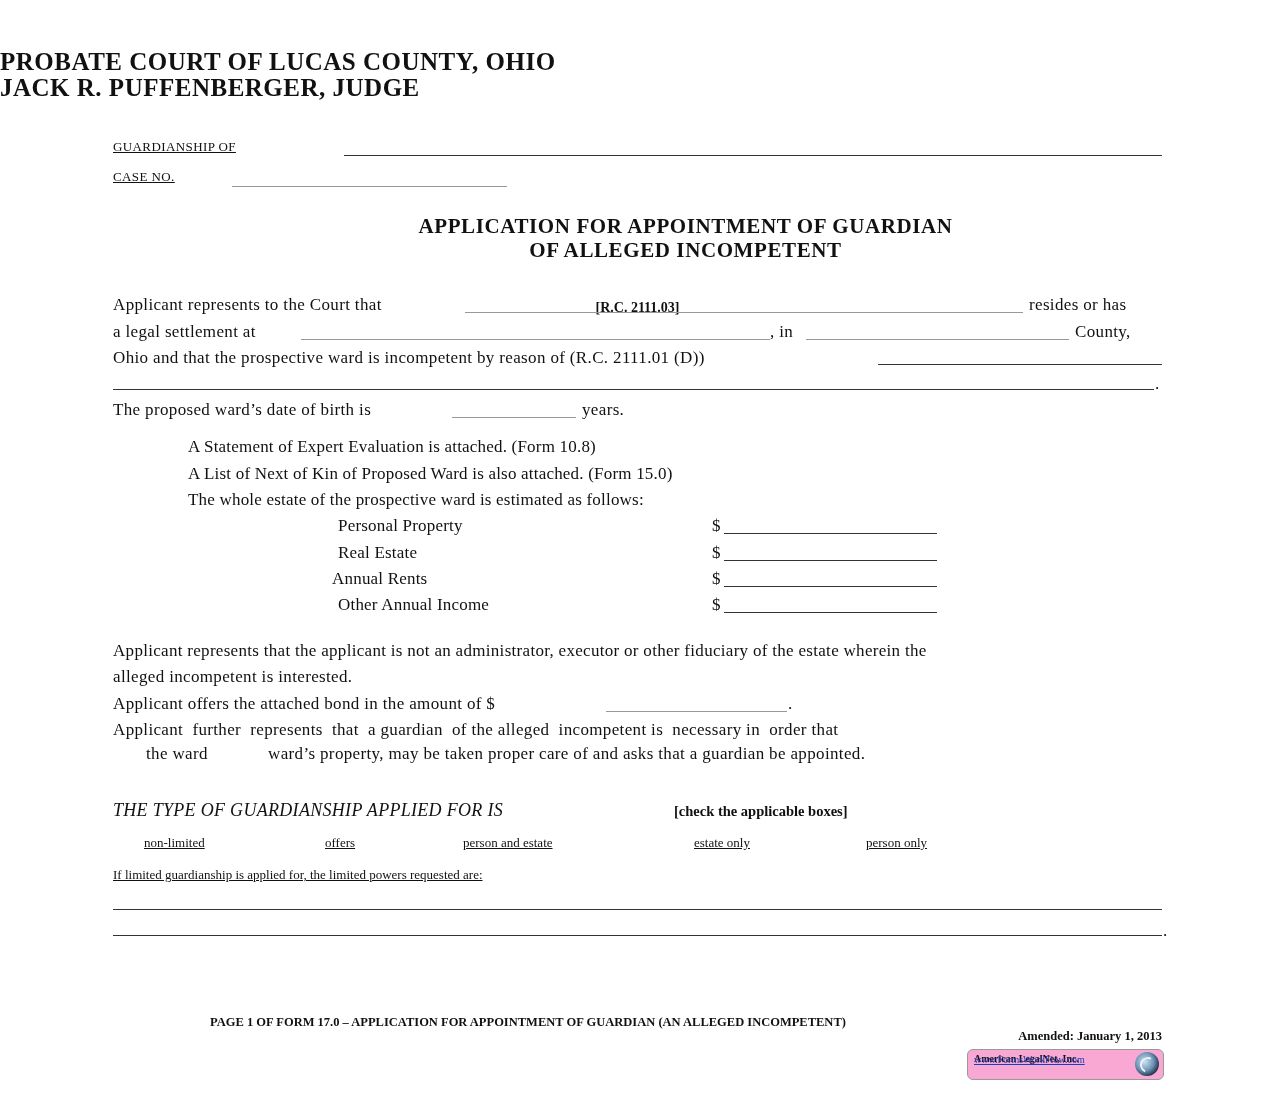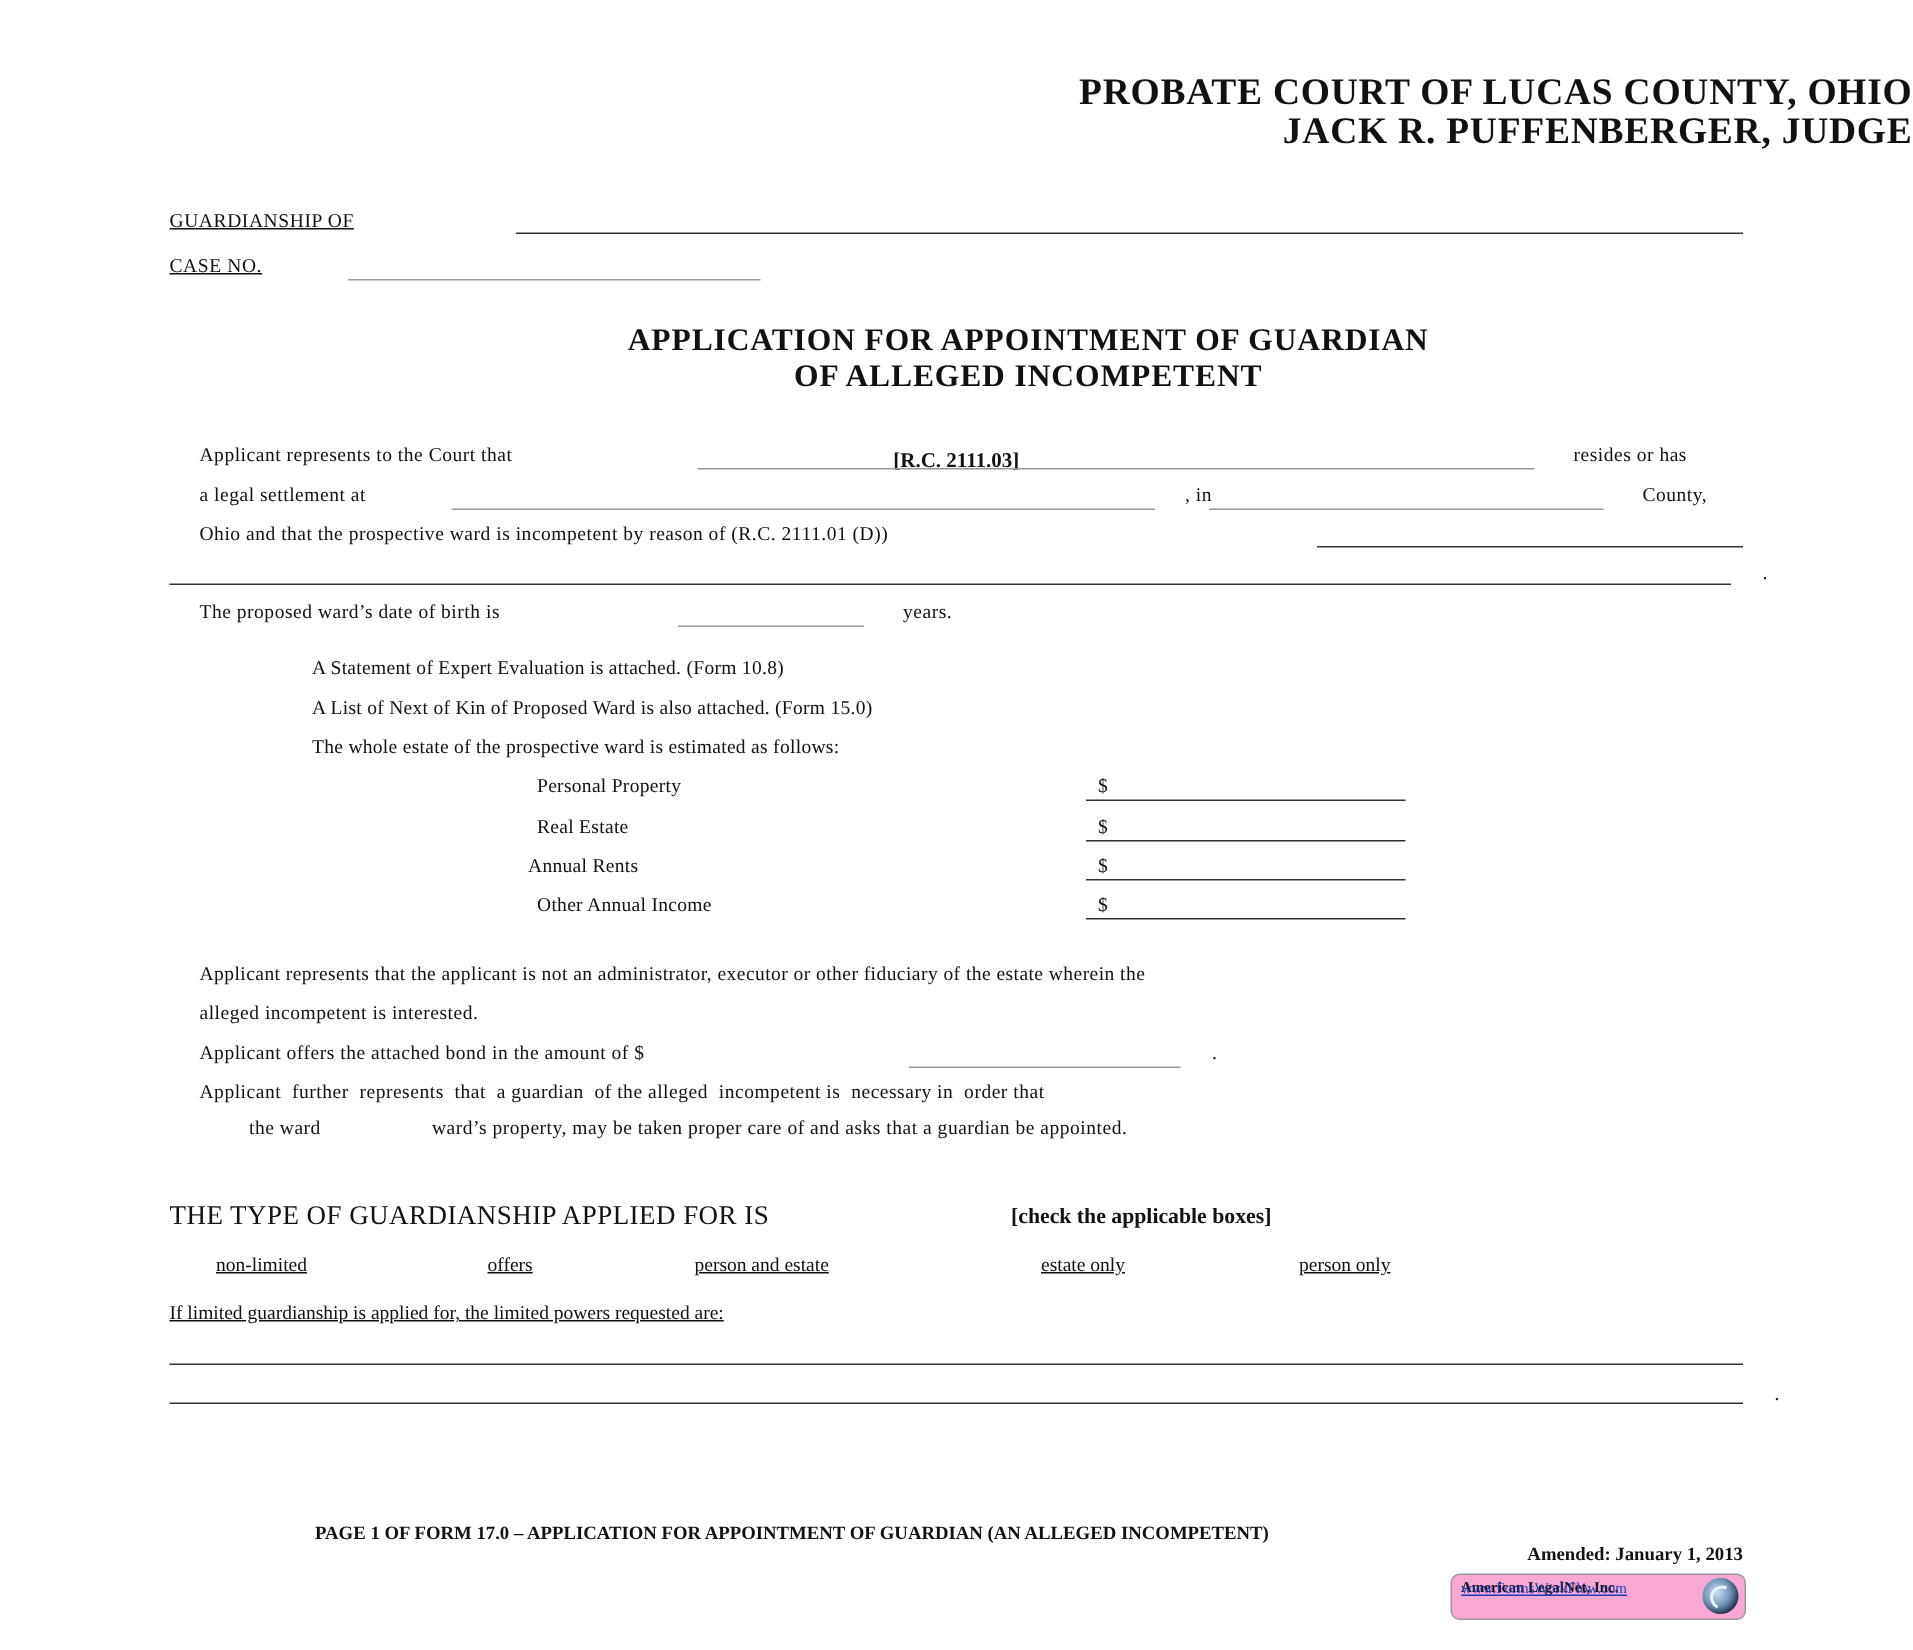--- a/index.html
+++ b/index.html
@@ -1,22 +1,22 @@
 <!DOCTYPE html>
 <html><head>
 <meta charset="utf-8">
 <style>
   html, body { margin: 0; padding: 0; background: #ffffff; }
   body { width: 1275px; height: 1100px; position: relative; overflow: hidden;
          font-family: "Liberation Serif", "DejaVu Serif", serif; color: #111; }
   .abs { position: absolute; white-space: nowrap; }
-  .hdr { font-weight: bold; font-size: 25px; left: 0; width: 1275px; text-align: right; letter-spacing: 0.5px; }
+  .hdr { font-weight: bold; font-size: 25px; left: 0; width: 1275px; text-align: left; letter-spacing: 0.5px; }
   .title { font-weight: bold; font-size: 21px; left: 0; width: 1275px; text-align: center; letter-spacing: 0.6px; padding-left: 48px; }
   .sub { font-weight: bold; font-size: 14px; left: 0; width: 1275px; text-align: center; }
-  .t { font-size: 13px; letter-spacing: 0.35px; margin-left: 20px; }
+  .t { font-size: 17px; letter-spacing: 0.35px; }
   .t2 { font-size: 13px; text-decoration: underline; }
   .line { position: absolute; border-bottom: 1.5px solid #333; height: 0; }
   .dline { position: absolute; border-bottom: 1.3px solid #999; height: 0; }
   .footer { font-weight: bold; font-size: 12.5px; }
   .badge { position: absolute; left: 967px; top: 1049px; width: 195px; height: 29px;
            border: 1px solid #999; border-radius: 6px; background: #f9a8d4; }
   .badge .n1 { position: absolute; left: 6px; top: 3px; font-size: 10px; font-weight: bold; color: #111; }
   .badge .n2 { position: absolute; left: 6px; top: 4px; font-size: 10px; color: #1a3fb8; text-decoration: underline; text-align: center; }
   .globe { position: absolute; right: 4px; top: 2px; width: 24px; height: 24px; border-radius: 50%;
            background: radial-gradient(circle at 40% 40%, #cfe3f2 0%, #6d93b5 45%, #1f2f44 75%, #0d1520 100%); }
@@ -83,21 +83,21 @@
 <div class="abs t" style="left:113px; top:667px;">alleged incompetent is interested.</div>
 
 <div class="abs t" style="left:113px; top:694px;">Applicant offers the attached bond in the amount of $</div>
 <div class="dline" style="left:606px; top:711px; width:181px;"></div>
 <div class="abs t" style="left:788px; top:694px;">.</div>
 
 <div class="abs t" style="left:113px; top:720px; white-space:pre;">Applicant  further  represents  that  a guardian  of the alleged  incompetent is  necessary in  order that</div>
 <div class="abs t" style="left:146px; top:744px;">the ward</div>
 <div class="abs t" style="left:268px; top:744px;">ward’s property, may be taken proper care of and asks that a guardian be appointed.</div>
 
-<div class="abs" style="left:113px; top:800px; font-size:18px; letter-spacing:0.3px;">THE TYPE OF GUARDIANSHIP APPLIED FOR IS</div>
+<div class="abs" style="left:113px; top:800px; font-size:18px; letter-spacing:0.3px;font-style:italic;">THE TYPE OF GUARDIANSHIP APPLIED FOR IS</div>
 <div class="abs" style="left:674px; top:803px; font-size:14.5px; font-weight:bold;">[check the applicable boxes]</div>
 
 <div>
   <div class="abs t2" style="left:144px; top:835px;">non-limited</div>
   <div class="abs t2" style="left:325px; top:835px;">offers</div>
   <div class="abs t2" style="left:463px; top:835px;">person and estate</div>
   <div class="abs t2" style="left:694px; top:835px;">estate only</div>
   <div class="abs t2" style="left:866px; top:835px;">person only</div>
 </div>
 

